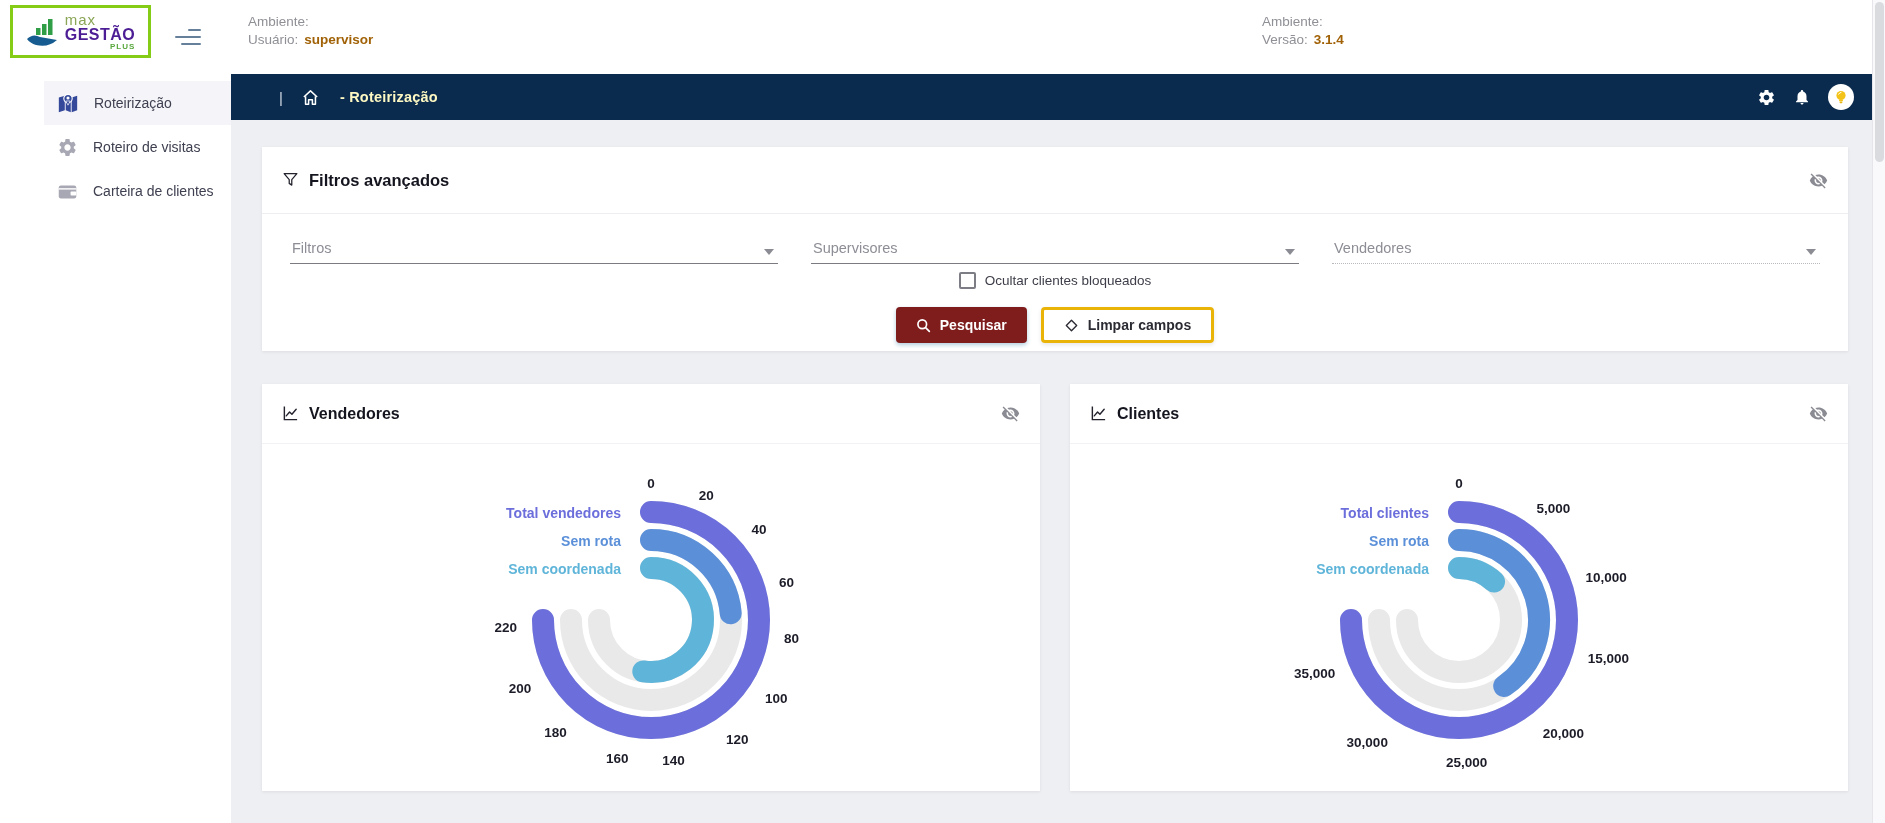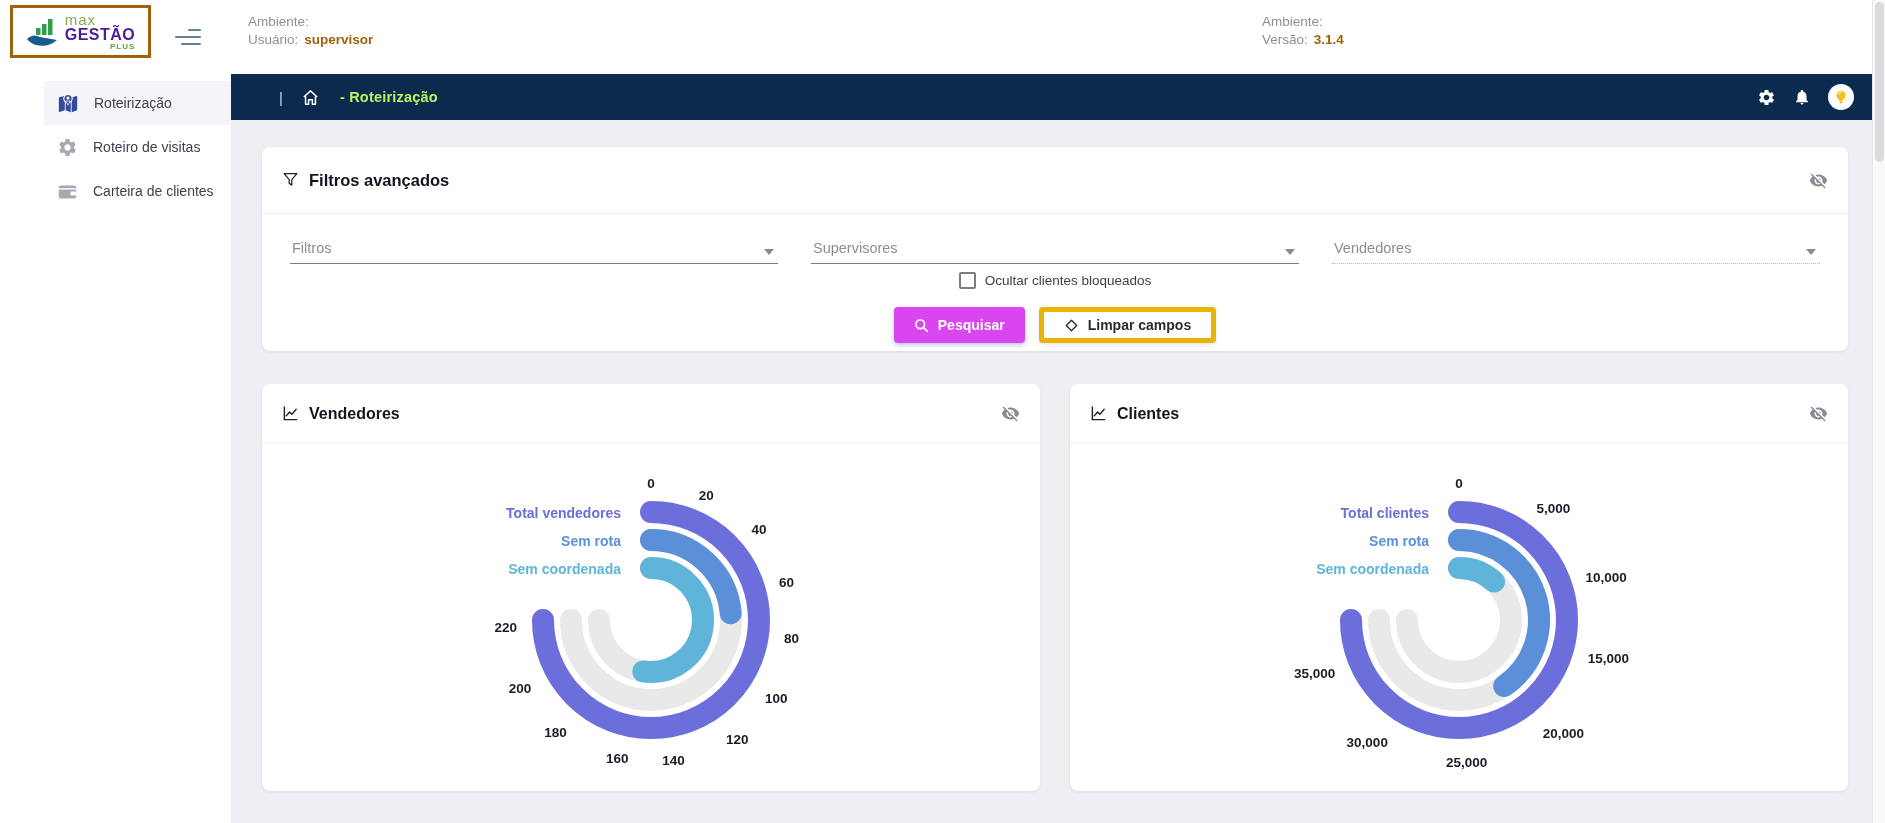--- a/index.html
+++ b/index.html
@@ -2,77 +2,77 @@
 <html><head>
 <meta charset="utf-8">
 <style>
   * { margin:0; padding:0; box-sizing:border-box; }
   html,body { width:1885px; height:823px; overflow:hidden;
     font-family:"Liberation Sans", sans-serif; background:#edeff3; }
   .app { position:relative; width:1885px; height:823px; }
 
   
   .top-header { position:absolute; left:0; top:0; width:1872px; height:74px; background:#ffffff; z-index:3; }
-  .logo-box { position:absolute; left:10px; top:5px; width:141px; height:53px; border:3px solid #a16207;
+  .logo-box { position:absolute; left:10px; top:5px; width:141px; height:53px; border:3px solid #84cc16;
     background:#fff; display:flex; align-items:center; justify-content:center; gap:5px; cursor:pointer; }
   .logo-text { display:flex; flex-direction:column; line-height:1; }
   .logo-max { color:#8aa556; font-size:15px; letter-spacing:1px; }
   .logo-gestao { color:#4c1d95; font-size:16px; font-weight:bold; letter-spacing:.5px; }
   .logo-plus { color:#58a83c; font-size:8px; font-weight:bold; align-self:flex-end; letter-spacing:1px; }
   .hamburger { position:absolute; left:175px; top:26px; width:28px; height:22px; cursor:pointer; }
   .hamburger i { position:absolute; right:2px; height:2px; background:#66809b; border-radius:1px; display:block; }
   .hamburger i:nth-child(1){ top:3px;  width:13px; }
   .hamburger i:nth-child(2){ top:10px; width:26px; }
   .hamburger i:nth-child(3){ top:17px; width:20px; }
   .env { position:absolute; top:13px; font-size:13.5px; line-height:18px; color:#8f9096; }
   .env-left { left:248px; }
   .env-right { left:1262px; }
   .env b { color:#a16207; font-weight:bold; margin-left:6px; }
 
   
   .navbar { position:absolute; left:231px; top:74px; width:1641px; height:46px; background:#0a2b4d;
     display:flex; align-items:center; z-index:2; }
   .nav-sep { color:#cfd8e2; margin-left:48px; font-size:15px; }
   .nav-home { margin-left:18px; display:flex; cursor:pointer; }
-  .nav-title { color:#bef264; font-weight:bold; font-size:14.5px; margin-left:20px; letter-spacing:.2px; }
+  .nav-title { color:#fef9c3; font-weight:bold; font-size:14.5px; margin-left:20px; letter-spacing:.2px; }
   .nav-right { margin-left:auto; display:flex; align-items:center; gap:17px; margin-right:18px; }
   .nav-icon { cursor:pointer; display:flex; }
   .avatar { width:26px; height:26px; border-radius:50%; background:#ffffff; display:flex;
     align-items:center; justify-content:center; cursor:pointer; }
 
   
   .sidebar { position:absolute; left:0; top:74px; width:231px; height:749px; background:#ffffff; z-index:1; }
   .side-item { display:flex; align-items:center; gap:15px; height:44px; padding-left:13px;
     cursor:pointer; font-size:14px; font-weight:500; color:#3f4050;margin-left:44px; }
   .side-item.active { background:#f5f5f9; }
   .side-item:first-child { margin-top:7px; }
 
   
   .main { position:absolute; left:231px; top:120px; width:1641px; height:703px; padding:27px 24px 0 31px; }
-  .card { background:#ffffff; border-radius:8px; box-shadow:0 1px 3px rgba(20,20,40,.08); }
+  .card { background:#ffffff; border-radius:0; box-shadow:0 1px 3px rgba(20,20,40,.08); }
   .card-head { display:flex; align-items:center; padding:0 20px; border-bottom:1px solid #ededf2; }
   .card-title { font-size:16.5px; font-weight:bold; color:#15151f; margin-left:10px; }
   .hide-btn { margin-left:auto; cursor:pointer; display:flex; }
 
   .filters-card .card-head { height:67px; }
   .filters-body { padding:20px 28px 8px 28px; }
   .fields-row { display:flex; gap:33px; }
   .field { flex:1; position:relative; height:30px; border-bottom:1px solid #7b7c82; cursor:pointer; }
   .field.disabled { border-bottom:1px dotted #b9bac0; cursor:default; }
   .field .flabel { position:absolute; left:2px; bottom:7px; font-size:14.5px; color:#8d8e95; }
   .field .caret { position:absolute; right:4px; bottom:8px; width:0; height:0;
     border-left:5px solid transparent; border-right:5px solid transparent; border-top:6px solid #8b8c93; }
   .checkbox-row { margin-top:8px; display:flex; justify-content:center; align-items:center; gap:9px; }
   .cb { width:17px; height:17px; border:2px solid #7c7d85; border-radius:2px; background:#fff; cursor:pointer; }
   .cb-label { font-size:13.5px; color:#3d3e49; cursor:pointer; }
   .buttons-row { margin-top:18px; display:flex; justify-content:center; gap:14px; }
   .btn { height:36px; border:none; border-radius:4px; font-family:inherit; font-size:14px; font-weight:bold;
     display:flex; align-items:center; gap:9px; padding:0 20px; cursor:pointer; }
-  .btn-primary { background:#d946ef; color:#ffffff; box-shadow:0 2px 4px rgba(31,109,158,.35); }
-  .btn-secondary { background:#ffffff; color:#2b2b33; border:5px solid #eab308; box-shadow:0 2px 4px rgba(20,20,40,.10); }
+  .btn-primary { background:#7f1d1d; color:#ffffff; box-shadow:0 2px 4px rgba(31,109,158,.35); }
+  .btn-secondary { background:#ffffff; color:#2b2b33; border:3px solid #eab308; box-shadow:0 2px 4px rgba(20,20,40,.10); }
 
   .charts-row { margin-top:33px; display:flex; gap:30px; height:407px; }
   .chart-card { flex:1; overflow:hidden; }
   .chart-card .card-head { height:60px; border-bottom:1px solid #f2f2f6; }
   .chart-card .card-title { font-size:16px; }
   .chart-body { text-align:center; padding-top:14px; }
   svg text { font-family:"Liberation Sans", sans-serif; }
 
   
   .scrollbar { position:absolute; right:0; top:0; width:13px; height:823px; background:#f9f9fb;

